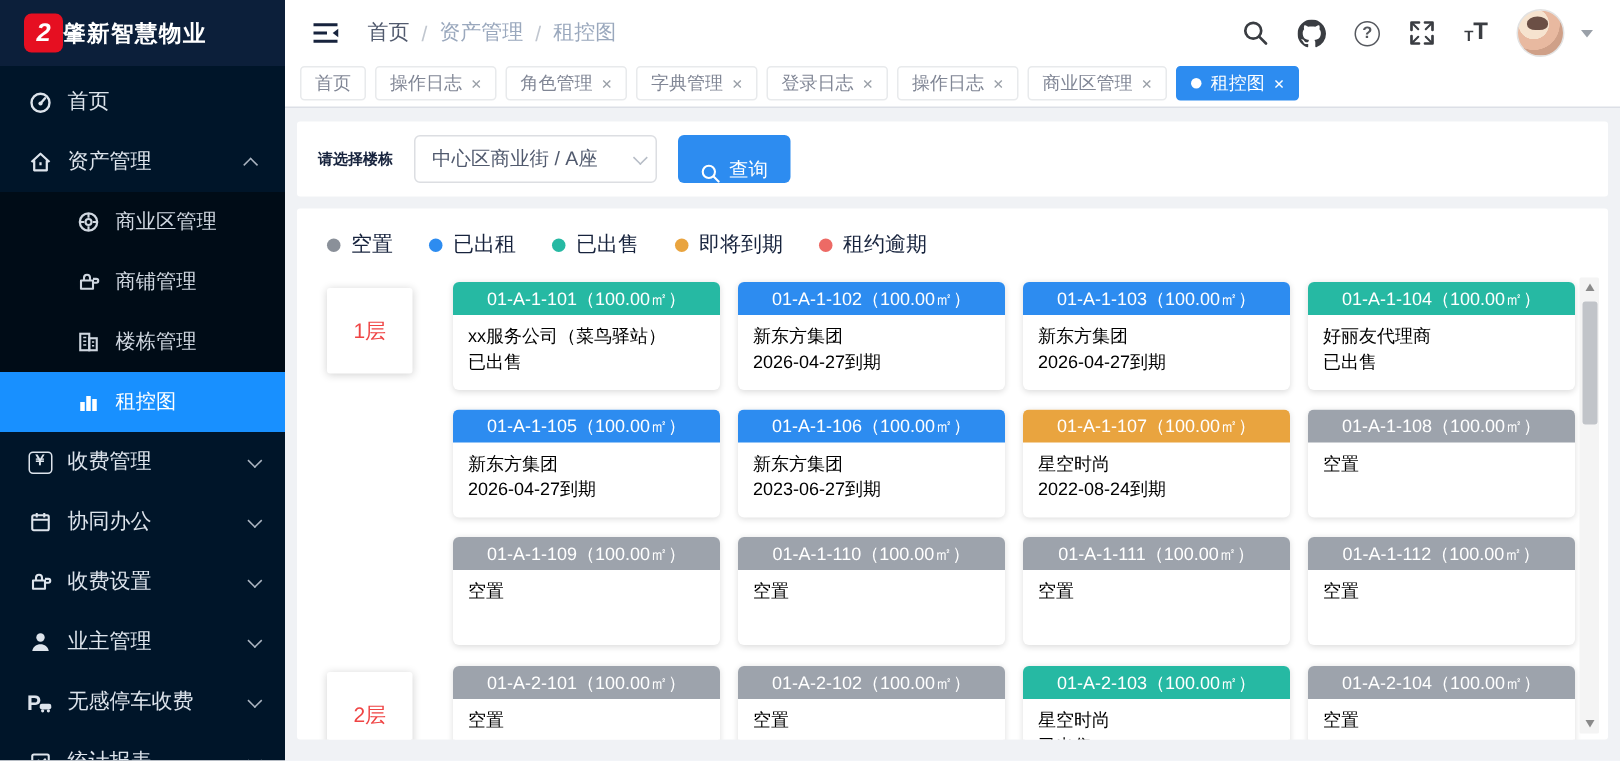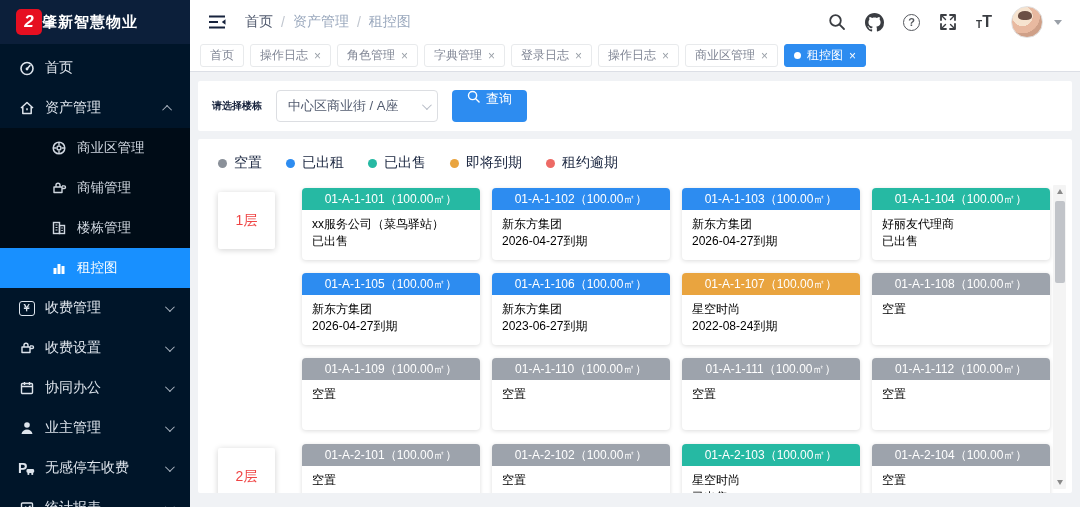--- a/index.html
+++ b/index.html
@@ -52,21 +52,21 @@
   .tab.active { background:#2d8cf0; border-color:#2d8cf0; color:#fff; }
   .tab.active .x { color:#fff; }
   .tab-dot { width:7px; height:7px; border-radius:50%; background:#fff; flex:none; }
 
   
   .content { flex:1; background:#f0f2f5; padding:9px 8px 14px 8px; display:flex; flex-direction:column; gap:8px; min-height:0; }
   .filter-panel { background:#fff; border-radius:2px; height:50px; flex:none; display:flex; align-items:center; padding:0 14px; gap:14px; }
   .filter-label { font-size:10px; font-weight:bold; color:#17233d; }
   .select { width:162px; height:32px; border:1px solid #dcdee2; border-radius:4px; display:flex; align-items:center; padding:0 8px 0 11px; font-size:13px; color:#515a6e; cursor:pointer; background:#fff; }
   .select .sel-chev { width:7px; height:7px; border-right:1.3px solid #b6bcc6; border-bottom:1.3px solid #b6bcc6; transform:rotate(45deg) translateY(-2px); margin-left:auto; }
-  .btn-primary { height:32px; background:#2d8cf0; border:none; border-radius:4px; color:#fff; font-size:13px; padding:0 15px; display:flex; align-items:flex-start; gap:6px; cursor:pointer; }
+  .btn-primary { height:32px; background:#2d8cf0; border:none; border-radius:4px; color:#fff; font-size:13px; padding:0 15px; display:flex; align-items:flex-end; gap:6px; cursor:pointer; }
 
   .board-panel { background:#fff; border-radius:2px; flex:1; min-height:0; position:relative; padding:13px 26px 0 12px; overflow:hidden; }
   .legend { display:flex; align-items:center; gap:24px; margin:2px 0 16px 8px; }
   .legend-item { display:flex; align-items:center; gap:7px; font-size:14px; color:#17233d; }
   .dot { width:9px; height:9px; border-radius:50%; flex:none; }
   .dot-vacant { background:#8a9099; } .dot-rented { background:#2d8cf0; }
   .dot-sold { background:#26b9a3; } .dot-expiring { background:#e9a43f; } .dot-overdue { background:#ed6a65; }
 
   .floor-group { display:flex; align-items:flex-start; margin-bottom:14px; }
   .floor-label { width:57px; height:57px; background:#fff; box-shadow:0 1px 6px rgba(0,0,0,.18); border-radius:2px; display:flex; align-items:center; justify-content:center; font-size:14px; color:#ef4444; margin:4px 0 0 8px; flex:none; }
@@ -164,35 +164,35 @@
         <span class="mi">
             <span class="ibox">￥</span>
           </span>
         <span>收费管理</span>
         <span class="chev down"></span>
       </div>
 
       <div class="m-item">
         <span class="mi">
           <svg width="16" height="16" viewBox="0 0 16 16">
-              <path d="M3 7h8v5.5H3zM5 7V5.2a2 2 0 0 1 4 0V7M11 8.5h2.2a1.3 1.3 0 0 0 0-2.6H11" fill="none" stroke="#dde4ec" stroke-width="1.4" stroke-linejoin="round"></path>
-            </svg>
-        </span>
-        <span>收费设置</span>
-        <span class="chev down"></span>
-      </div>
-
-      <div class="m-item">
-        <span class="mi">
-          <svg width="16" height="16" viewBox="0 0 16 16">
               <rect x="2.5" y="3.5" width="11" height="10" rx="1" fill="none" stroke="#dde4ec" stroke-width="1.4"></rect>
               <path d="M2.5 6.5h11M5.5 2v3M10.5 2v3" stroke="#dde4ec" stroke-width="1.4"></path>
             </svg>
         </span>
         <span>协同办公</span>
+        <span class="chev down"></span>
+      </div>
+
+      <div class="m-item">
+        <span class="mi">
+          <svg width="16" height="16" viewBox="0 0 16 16">
+              <path d="M3 7h8v5.5H3zM5 7V5.2a2 2 0 0 1 4 0V7M11 8.5h2.2a1.3 1.3 0 0 0 0-2.6H11" fill="none" stroke="#dde4ec" stroke-width="1.4" stroke-linejoin="round"></path>
+            </svg>
+        </span>
+        <span>收费设置</span>
         <span class="chev down"></span>
       </div>
 
       <div class="m-item">
         <span class="mi">
           <svg width="16" height="16" viewBox="0 0 16 16">
               <circle cx="8" cy="5" r="2.8" fill="#dde4ec"></circle>
               <path d="M2.5 14c.5-3 2.8-4.5 5.5-4.5s5 1.5 5.5 4.5z" fill="#dde4ec"></path>
             </svg>
         </span>

